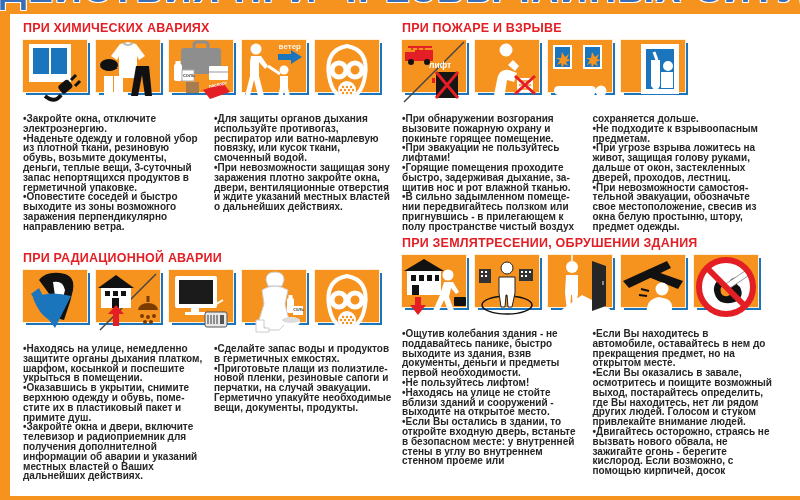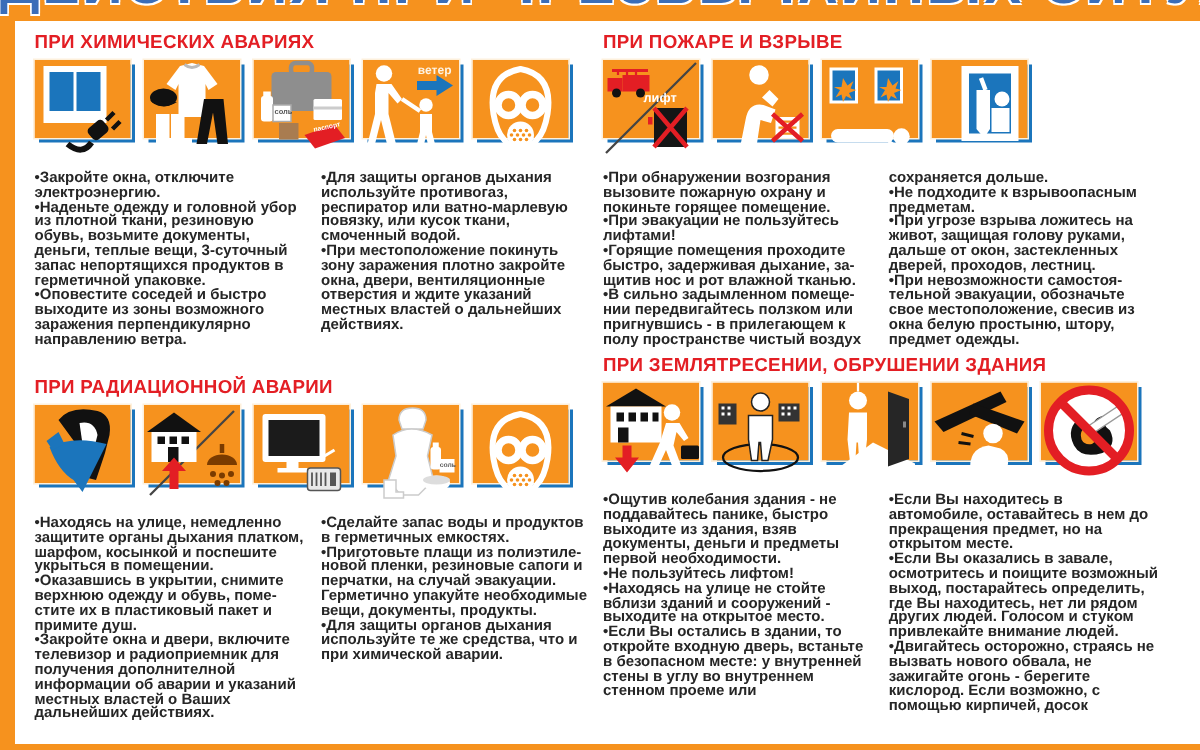--- a/index.html
+++ b/index.html
@@ -111,21 +111,21 @@
         </div>
     </div>
     <div class="cols">
       <div class="col">
         <p>•Закройте окна, отключите электроэнергию.</p>
         <p>•Наденьте одежду и головной убор из плотной ткани, резиновую обувь, возьмите документы, деньги, теплые вещи, 3-суточный запас непортящихся продуктов в герметичной упаковке.</p>
         <p>•Оповестите соседей и быстро выходите из зоны возможного заражения перпендикулярно направлению ветра.</p>
       </div>
       <div class="col">
         <p>•Для защиты органов дыхания используйте противогаз, респиратор или ватно-марлевую повязку, или кусок ткани, смоченный водой.</p>
-        <p>•При местоположение покинуть зону заражения плотно закройте окна, двери, вентиляционные отверстия и ждите указаний местных властей о дальнейших действиях.</p>
+        <p>•При невозможности защищая зону заражения плотно закройте окна, двери, вентиляционные отверстия и ждите указаний местных властей о дальнейших действиях.</p>
       </div>
     </div>
   </section>
 
   <section class="sec s1">
     <h2>ПРИ ПОЖАРЕ И ВЗРЫВЕ</h2>
     <div class="picto-row">
       <div class="picto">
           <svg viewBox="0 0 64 64">
             <line x1="2" y1="62" x2="62" y2="2" stroke="#444" stroke-width="1.5"></line>
@@ -282,21 +282,20 @@
     </div>
     <div class="cols">
       <div class="col">
         <p>•Находясь на улице, немедленно защитите органы дыхания платком, шарфом, косынкой и поспешите укрыться в помещении.</p>
         <p>•Оказавшись в укрытии, снимите верхнюю одежду и обувь, поме- стите их в пластиковый пакет и примите душ.</p>
         <p>•Закройте окна и двери, включите телевизор и радиоприемник для получения дополнителной информации об аварии и указаний местных властей о Ваших дальнейших действиях.</p>
       </div>
       <div class="col">
         <p>•Сделайте запас воды и продуктов в герметичных емкостях.</p>
         <p>•Приготовьте плащи из полиэтиле- новой пленки, резиновые сапоги и перчатки, на случай эвакуации. Герметично упакуйте необходимые вещи, документы, продукты.</p>
-        <p>•Для защиты органов дыхания используйте те же средства, что и при химической аварии.</p>
       </div>
     </div>
   </section>
 
   <section class="sec s3">
     <h2>ПРИ ЗЕМЛЯТРЕСЕНИИ, ОБРУШЕНИИ ЗДАНИЯ</h2>
     <div class="picto-row">
       <div class="picto">
           <svg viewBox="0 0 64 64">
             <path d="M2 16L22 4l20 12z" fill="#111"></path>

